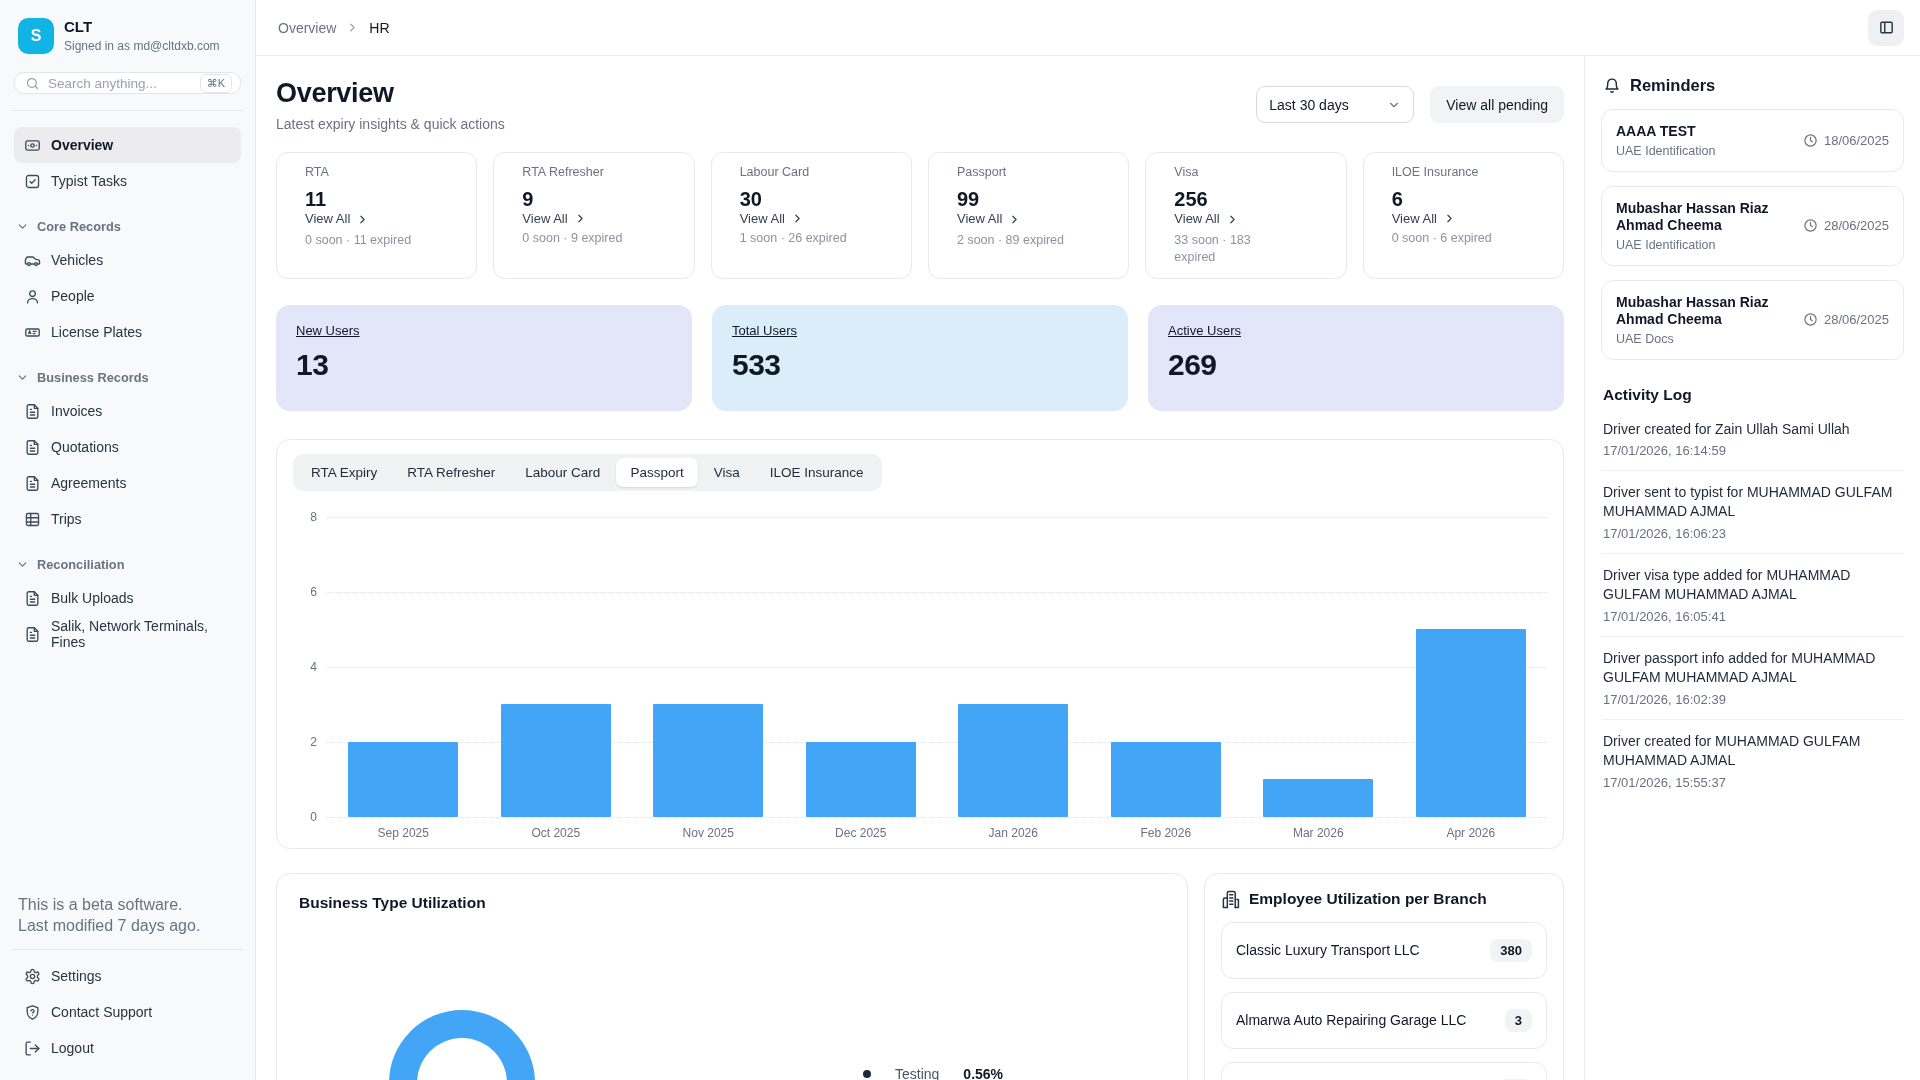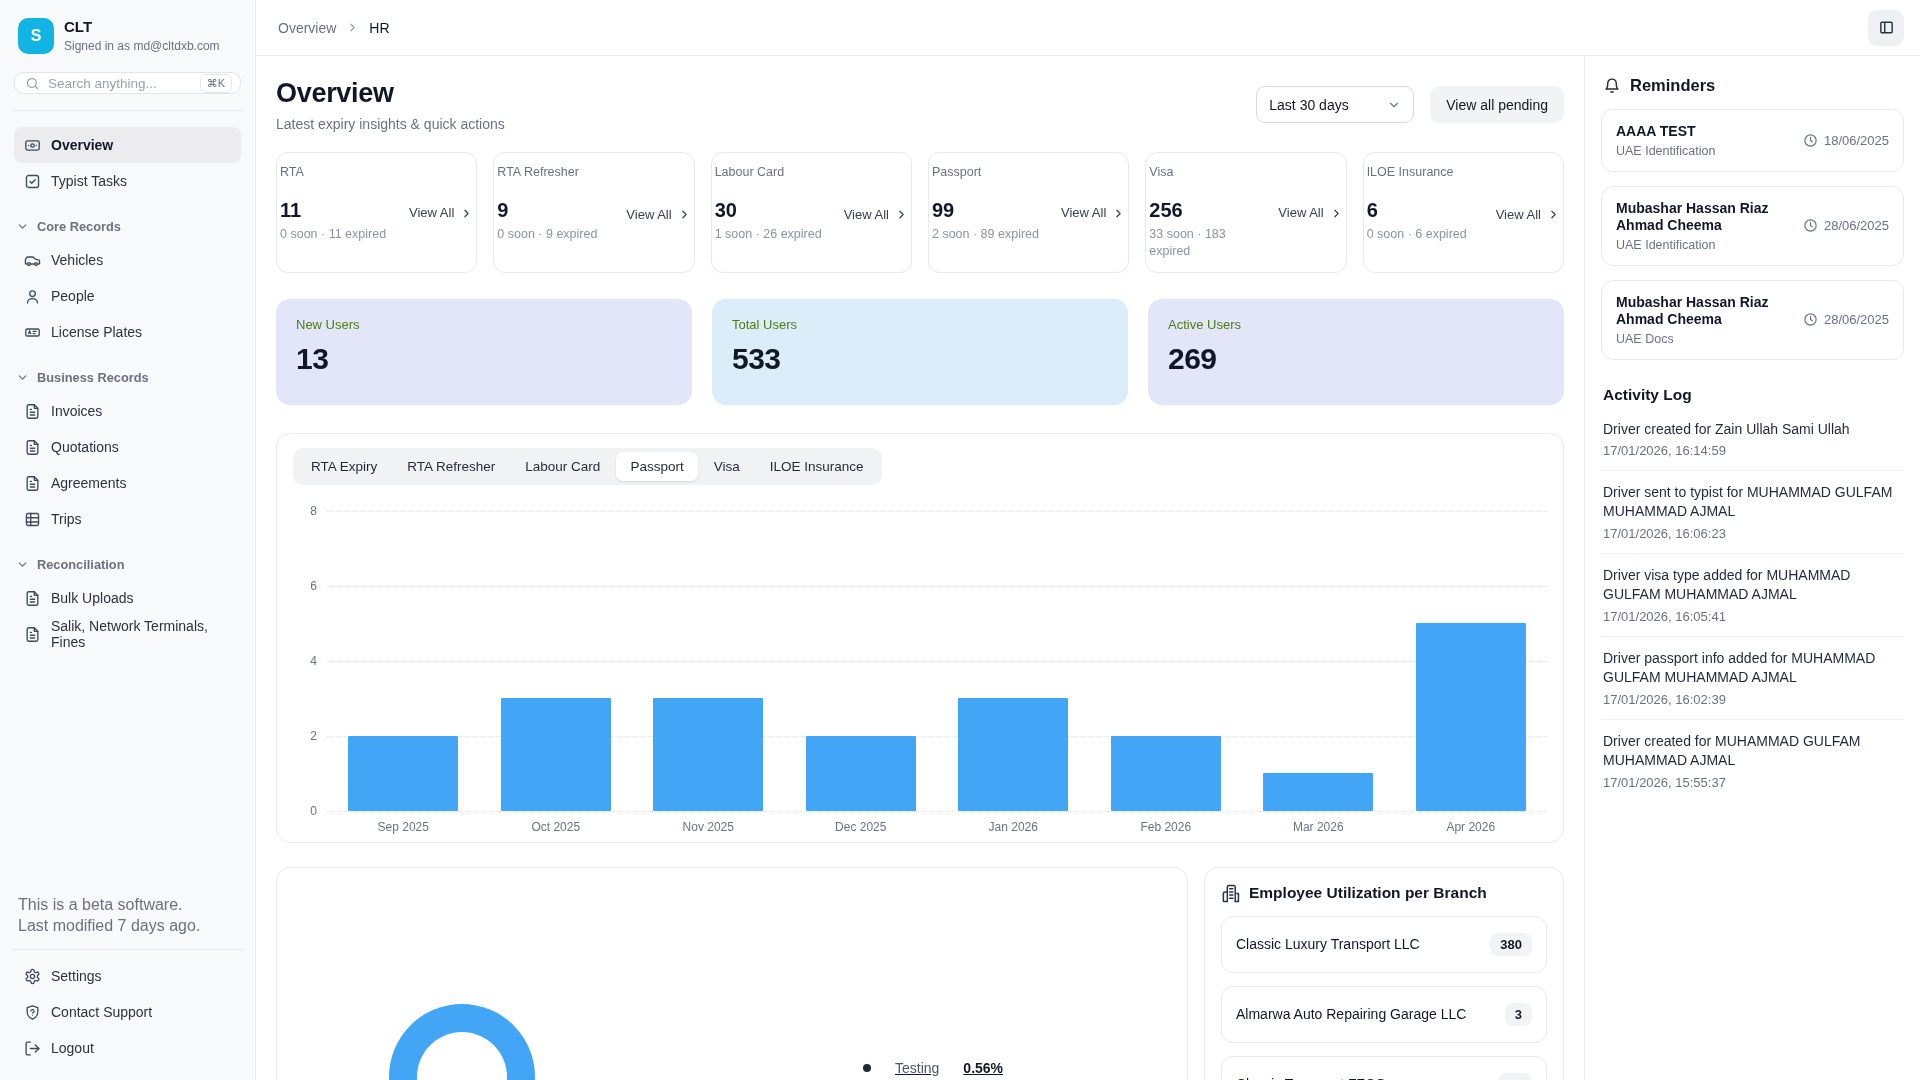--- a/index.html
+++ b/index.html
@@ -52,32 +52,32 @@
   .page-title { font-size:27px; font-weight:700; letter-spacing:-0.3px; }
   .page-sub { font-size:14px; color:#6a7282; margin-top:7px; }
   .head-controls { display:flex; gap:16px; align-items:center; margin-top:8px; }
   .select { height:37px; width:158px; background:#fff; border:1px solid #d8dbe0; border-radius:9px;
     display:flex; align-items:center; justify-content:space-between; padding:0 12px; font-size:14px;
     color:#101828; cursor:pointer; }
   .btn-gray { height:37px; background:#f1f3f5; border:none; border-radius:9px; padding:0 16px;
     font-size:14px; font-weight:500; color:#101828; cursor:pointer; font-family:inherit; }
 
   .expiry-row { display:flex; gap:16px; margin-top:20px; }
-  .expiry-card { flex:1; border:1px solid #e7e9ec; border-radius:12px; padding:12px 3px; min-height:97px;
+  .expiry-card { flex:1; border:1px solid #e7e9ec; border-radius:12px; padding:12px 28px; min-height:97px;
     background:#fff; }
   .ex-title { font-size:12.5px; color:#6a7282; }
-  .ex-mid { display:flex; align-items:flex-end; justify-content:space-between; margin-top:20px; }
+  .ex-mid { display:flex; align-items:flex-start; justify-content:space-between; margin-top:9px;flex-direction:column; }
   .ex-count { font-size:20px; font-weight:700; }
   .ex-view { display:flex; align-items:center; gap:6px; font-size:13px; color:#364152; cursor:pointer; }
   .ex-view .vlabel { max-width:46px; text-align:center; line-height:1.3; }
   .ex-sub { font-size:12.5px; color:#8b93a1; margin-top:4px; line-height:1.35; max-width:120px; }
 
   .stats-row { display:flex; gap:20px; margin-top:26px; }
   .stat-card { flex:1; border-radius:14px; padding:18px 20px; height:106px; }
-  .stat-label { font-size:13px; color:#4d7c0f; }
+  .stat-label { font-size:13px; color:#0f172a;text-decoration:underline; }
   .stat-value { font-size:30px; font-weight:800; margin-top:10px; letter-spacing:-0.5px; }
 
   .chart-card { margin-top:28px; border:1px solid #e7e9ec; border-radius:14px; padding:14px 16px 18px; height:410px; }
   .tabsbar { display:inline-flex; background:#f1f2f4; border-radius:10px; padding:4px; gap:2px; }
   .tab { padding:7px 14px; font-size:13.5px; font-weight:500; color:#1e2939; border-radius:7px; cursor:pointer;
     white-space:nowrap; }
   .tab.active { background:#fff; box-shadow:0 1px 2px rgba(16,24,40,.12); }
   .chart-wrap { display:flex; margin-top:26px; height:300px; }
   .y-axis { width:34px; position:relative; }
   .y-axis .ylab { position:absolute; right:10px; transform:translateY(-50%); font-size:12px; color:#6a7282; }
@@ -524,20 +524,21 @@
               <div class="xlab">Dec 2025</div>
               <div class="xlab">Jan 2026</div>
               <div class="xlab">Feb 2026</div>
               <div class="xlab">Mar 2026</div>
               <div class="xlab">Apr 2026</div>
             </div>
         </div>
 
         <div class="bottom-row">
           <div class="biz-card">
+            <div class="card-title">Business Type Utilization</div>
             <div class="donut" style="background: conic-gradient(rgb(66, 165, 245) 0deg, rgb(66, 165, 245) 94.5deg, rgb(255, 255, 255) 94.5deg, rgb(255, 255, 255) 97deg, rgb(29, 41, 54) 97deg, rgb(29, 41, 54) 101deg, rgb(255, 255, 255) 101deg, rgb(255, 255, 255) 103.5deg, rgb(66, 165, 245) 103.5deg, rgb(66, 165, 245) 360deg);"></div>
             <div class="legend">
               <div class="legend-item">
                 <span class="legend-dot" style="background: rgb(29, 41, 54);"></span>
                 <span class="legend-label">Testing</span>
                 <span class="legend-value">0.56%</span>
               </div>
 
             </div>
           </div>

